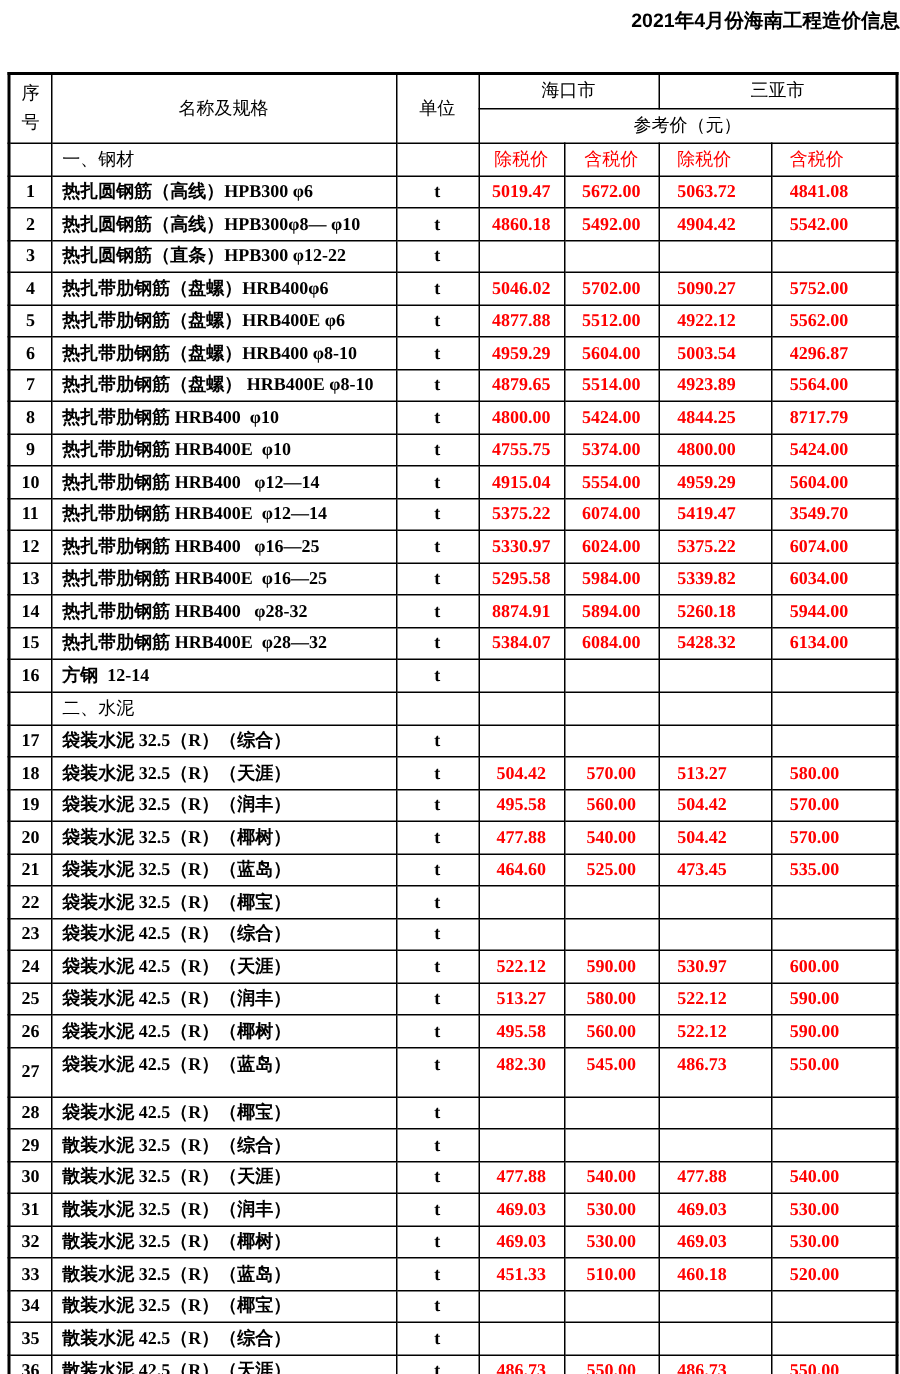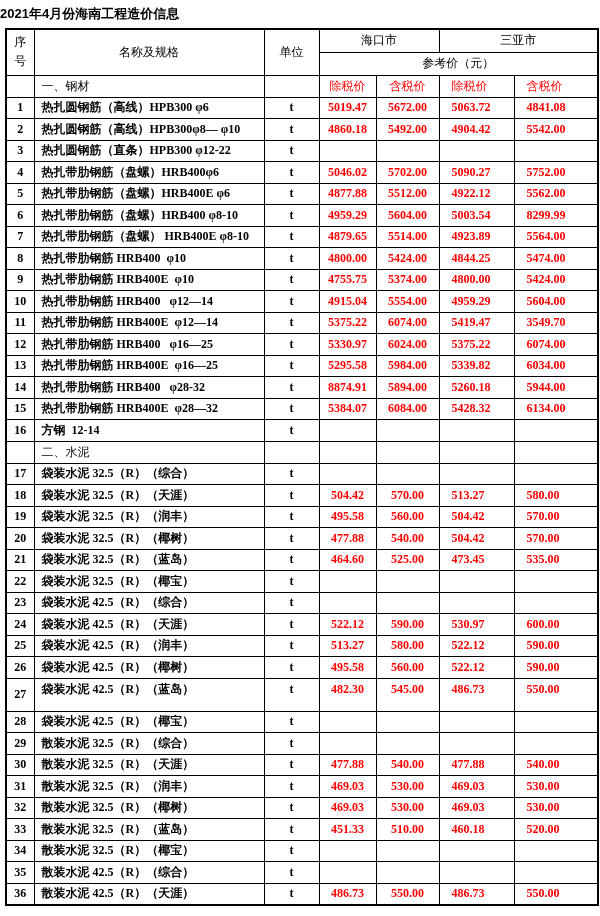--- a/index.html
+++ b/index.html
@@ -5,27 +5,27 @@
   * { box-sizing: border-box; }
   html, body {
     margin: 0; padding: 0;
     width: 600px; height: 916px;
     background: #ffffff;
     color: #000000;
     font-family: "Liberation Serif", "DejaVu Serif", serif;
   }
   .page { width: 600px; height: 916px; overflow: hidden; }
   .title {
-    text-align: left;
+    text-align: right;
     font-size: 13px;
     font-weight: bold;
     font-family: "Liberation Sans", "DejaVu Sans", sans-serif;
     padding-top: 5px;
-    margin: 0 0 0 0;
-    height: 28px;
+    margin: 0 0 0 12px;
+    height: 48px;
   }
   table.price-table {
     border-collapse: collapse;
     table-layout: fixed;
     margin-left: 5px;
     width: 592px;
     border: 2px solid #000;
   }
   th, td {
     border: 1px solid #000;
@@ -139,39 +139,39 @@
     <td class="c-price sy">4922.12</td>
     <td class="c-price sy">5562.00</td>
   </tr>
         <tr class="r-data">
     <td class="c-no">6</td>
     <td class="c-name">热扎带肋钢筋（盘螺）HRB400 φ8-10</td>
     <td class="c-unit">t</td>
     <td class="c-price hk">4959.29</td>
     <td class="c-price hk">5604.00</td>
     <td class="c-price sy">5003.54</td>
-    <td class="c-price sy">8299.99</td>
+    <td class="c-price sy">4296.87</td>
   </tr>
         <tr class="r-data">
     <td class="c-no">7</td>
     <td class="c-name">热扎带肋钢筋（盘螺） HRB400E φ8-10</td>
     <td class="c-unit">t</td>
     <td class="c-price hk">4879.65</td>
     <td class="c-price hk">5514.00</td>
     <td class="c-price sy">4923.89</td>
     <td class="c-price sy">5564.00</td>
   </tr>
         <tr class="r-data">
     <td class="c-no">8</td>
     <td class="c-name">热扎带肋钢筋 HRB400  φ10</td>
     <td class="c-unit">t</td>
     <td class="c-price hk">4800.00</td>
     <td class="c-price hk">5424.00</td>
     <td class="c-price sy">4844.25</td>
-    <td class="c-price sy">5474.00</td>
+    <td class="c-price sy">8717.79</td>
   </tr>
         <tr class="r-data">
     <td class="c-no">9</td>
     <td class="c-name">热扎带肋钢筋 HRB400E  φ10</td>
     <td class="c-unit">t</td>
     <td class="c-price hk">4755.75</td>
     <td class="c-price hk">5374.00</td>
     <td class="c-price sy">4800.00</td>
     <td class="c-price sy">5424.00</td>
   </tr>

